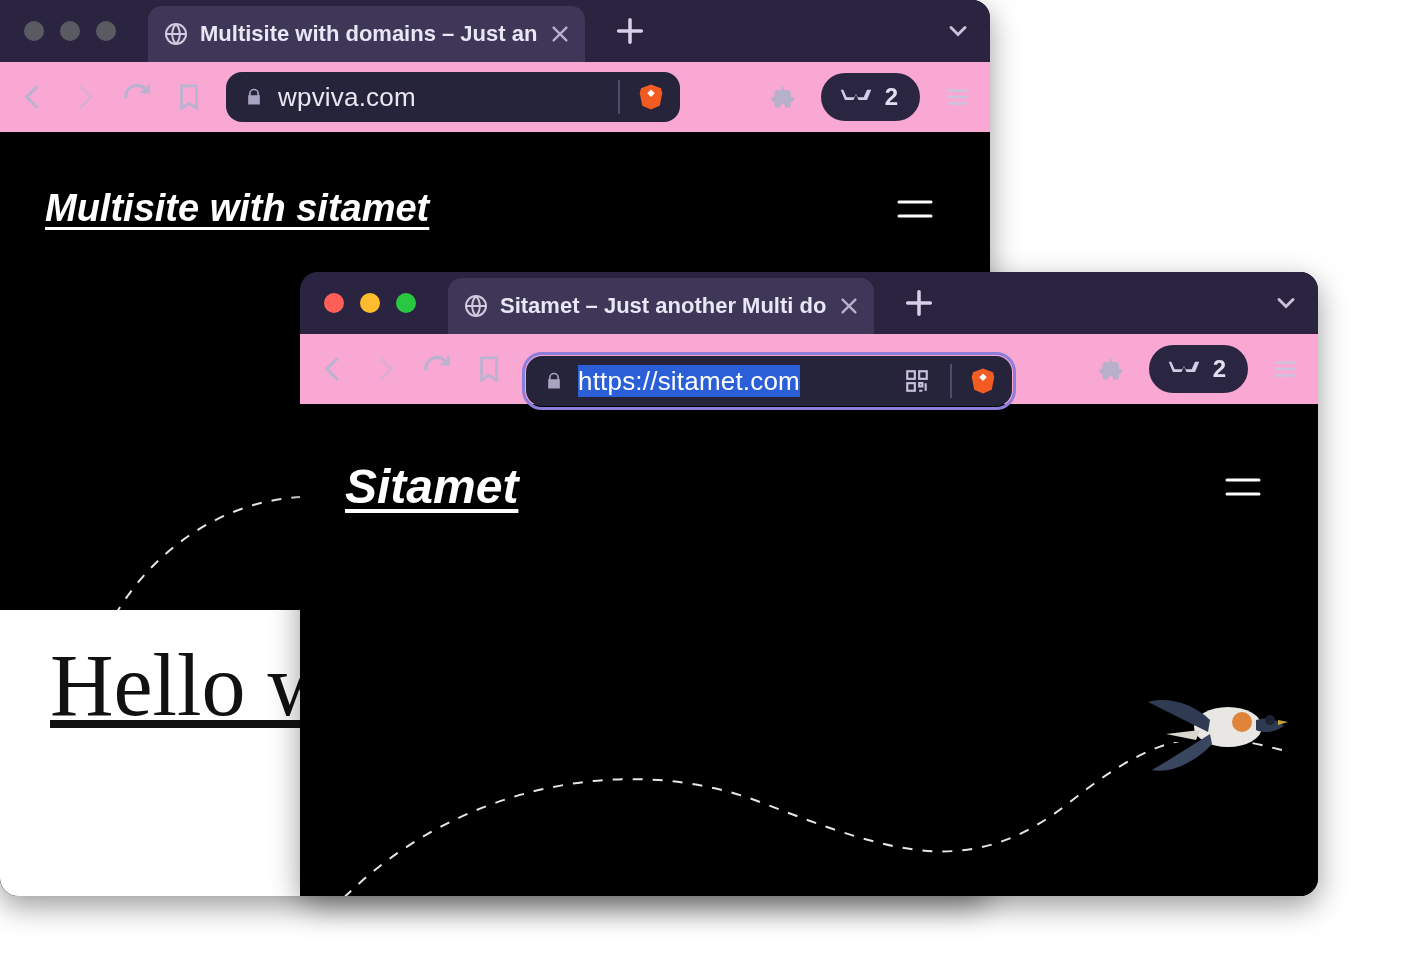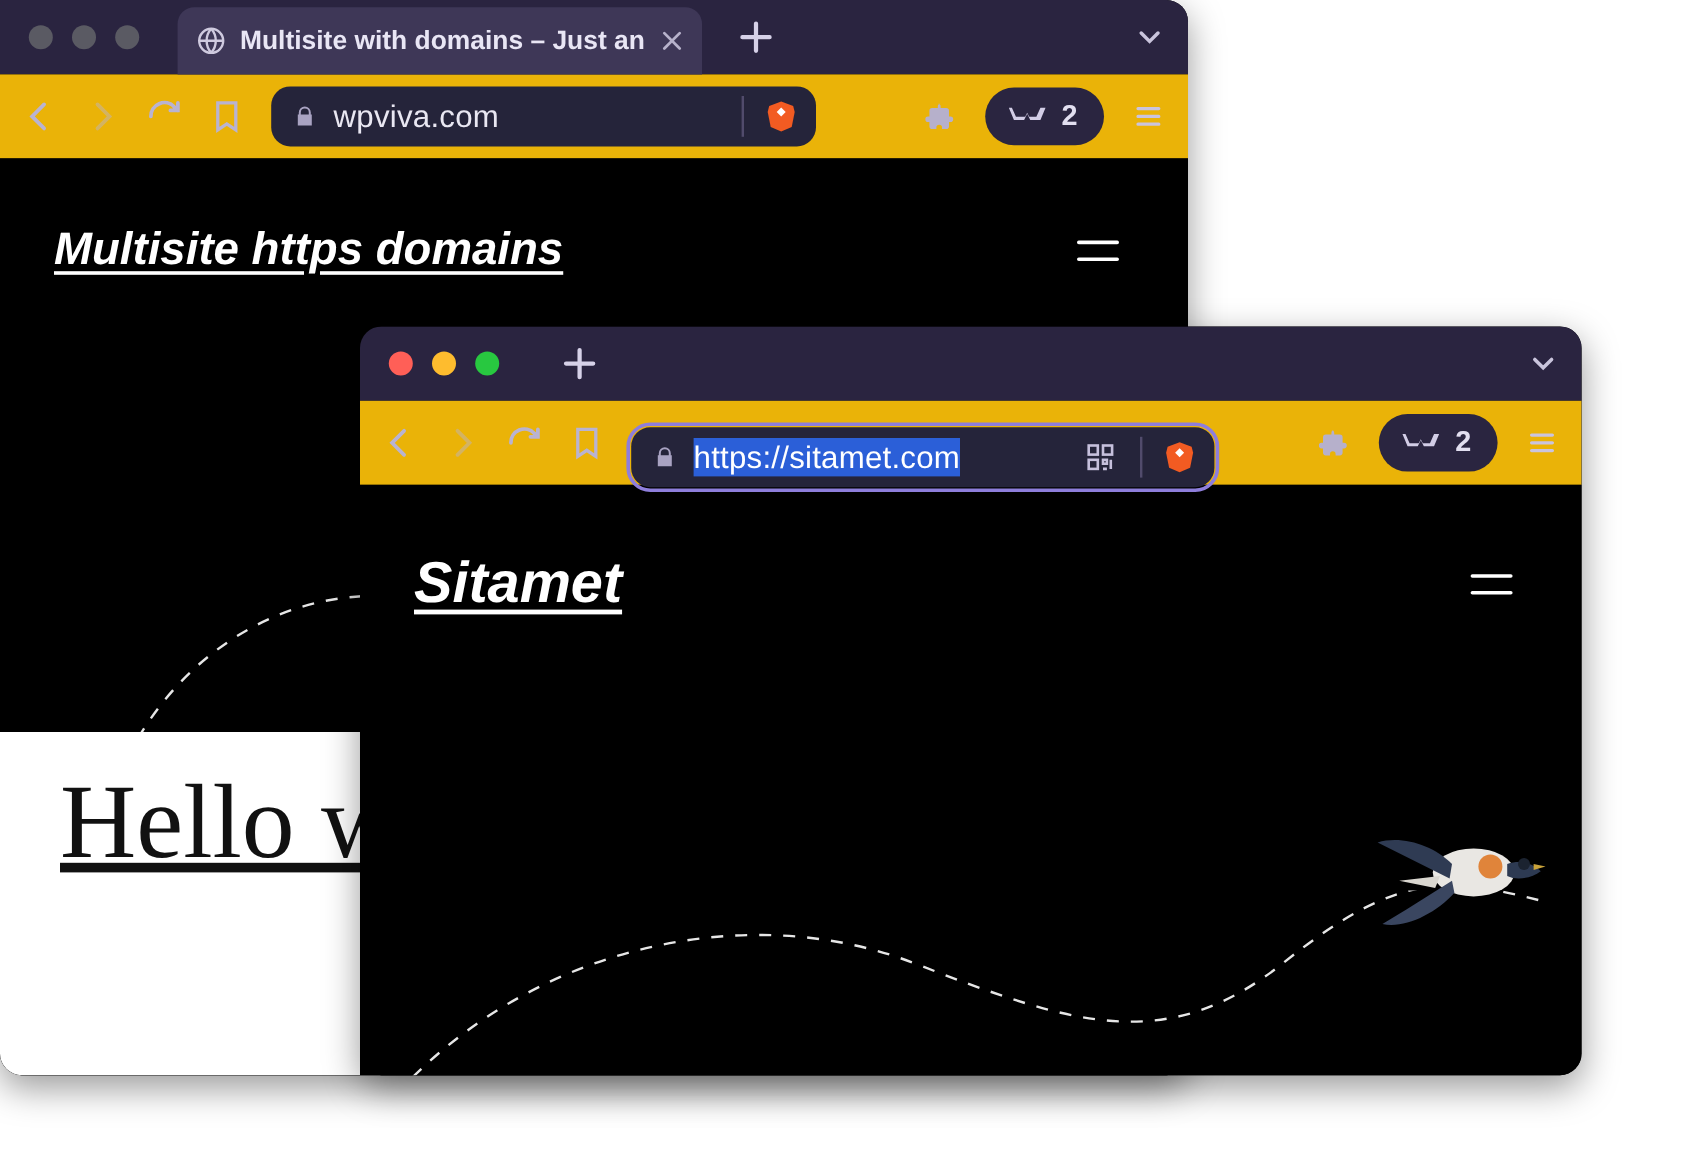--- a/index.html
+++ b/index.html
@@ -57,21 +57,21 @@
 
   .newtab {
     width: 34px; height:34px; margin-left: 18px;
     color:#d5d0e8;
   }
   .tabstrip .spacer { flex:1; }
   .chev { width:28px; height:28px; color:#c9c4dc; }
 
   .toolbar {
     height: 70px;
-    background: #eab308;
+    background: #f9a8d4;
     display:flex;
     align-items:center;
     padding: 0 18px;
     gap: 22px;
     color:#c7c1dd;
   }
   .tbtn { width:30px; height:30px; display:flex; align-items:center; justify-content:center; color:#b9b3d1; }
   .tbtn.dis { opacity:.45; }
 
   .addrbar {
@@ -254,21 +254,21 @@
     </span>
     <span class="tbtn">
       <svg class="hamb" viewBox="0 0 24 24" stroke="currentColor" stroke-width="2.5" stroke-linecap="round">
           <path d="M4 6h16M4 12h16M4 18h16"></path>
         </svg>
     </span>
   </div>
 
   <div class="page">
     <div class="page-header">
-      <a class="site-title">Multisite https domains</a>
+      <a class="site-title">Multisite with sitamet</a>
       <span class="menu-icon">
         <svg viewBox="0 0 40 28" stroke="#fff" stroke-width="3" stroke-linecap="round">
             <path d="M4 7h32M4 21h32"></path>
           </svg>
       </span>
     </div>
 
     <svg class="path path1" viewBox="0 0 260 200">
       <path d="M0 200 C 40 80, 150 10, 260 30" fill="none" stroke="#e6e6e6" stroke-width="2" stroke-dasharray="10 10"></path>
     </svg>
@@ -281,20 +281,34 @@
 
 <div id="win2" class="window">
 
   <div class="tabstrip">
     <div class="traffic">
       <div class="dot red"></div>
       <div class="dot yel"></div>
       <div class="dot grn"></div>
     </div>
 
+    <div class="tab">
+      <span class="favicon">
+        <svg viewBox="0 0 24 24" fill="none" stroke="#cfcadf" stroke-width="2">
+          <circle cx="12" cy="12" r="10"></circle>
+            <path d="M2 12h20M12 2a15 15 0 010 20M12 2a15 15 0 000 20"></path>
+        </svg>
+      </span>
+      <span class="title">Sitamet – Just another Multi do</span>
+      <span class="close">
+        <svg viewBox="0 0 24 24" stroke="#d6d1e8" stroke-width="2.5" stroke-linecap="round">
+            <path d="M5 5l14 14M19 5L5 19"></path>
+          </svg>
+      </span>
+    </div>
 
     <span class="newtab">
       <svg viewBox="0 0 24 24" stroke="#d6d1e8" stroke-width="2.5" stroke-linecap="round">
           <path d="M12 4v16M4 12h16"></path>
         </svg>
     </span>
     <span class="spacer"></span>
     <span class="chev">
       <svg viewBox="0 0 24 24" stroke="#c9c4dc" stroke-width="2.5" fill="none" stroke-linecap="round">
           <path d="M6 9l6 6 6-6"></path>

